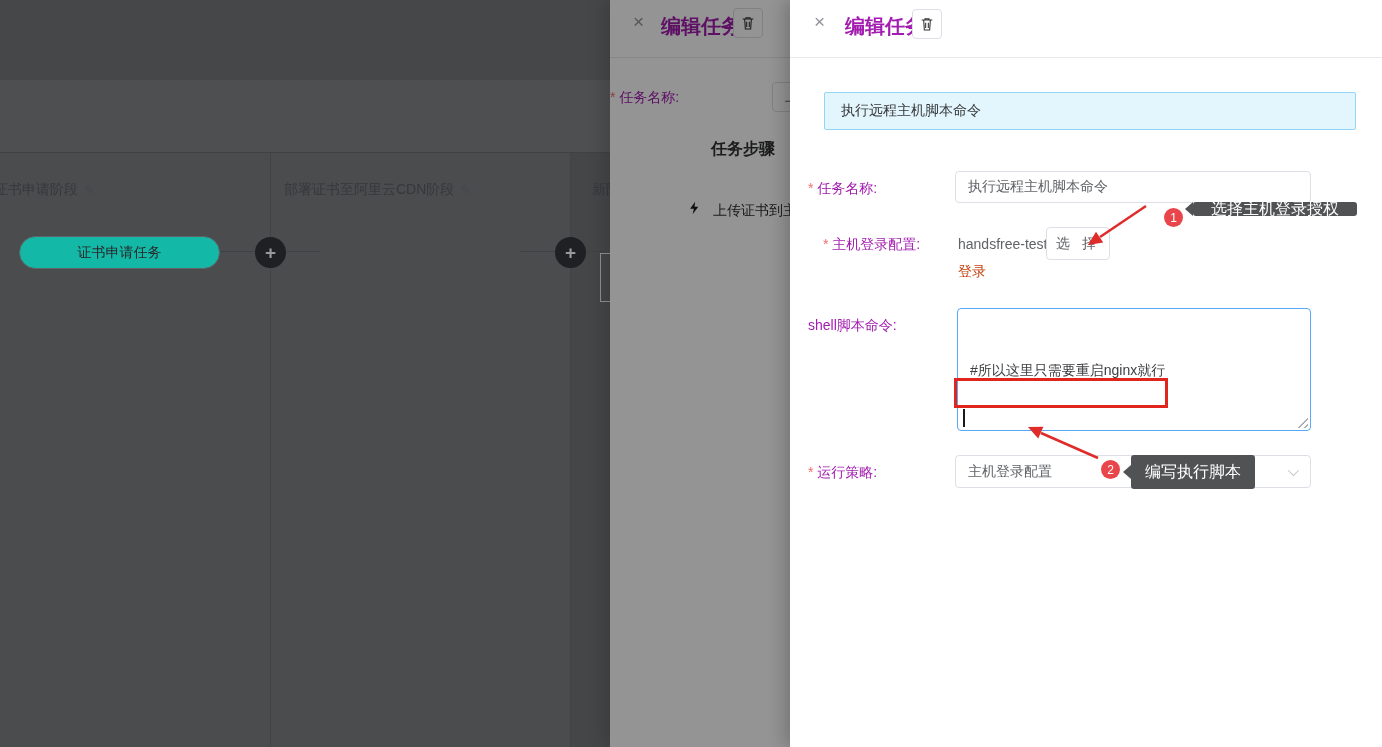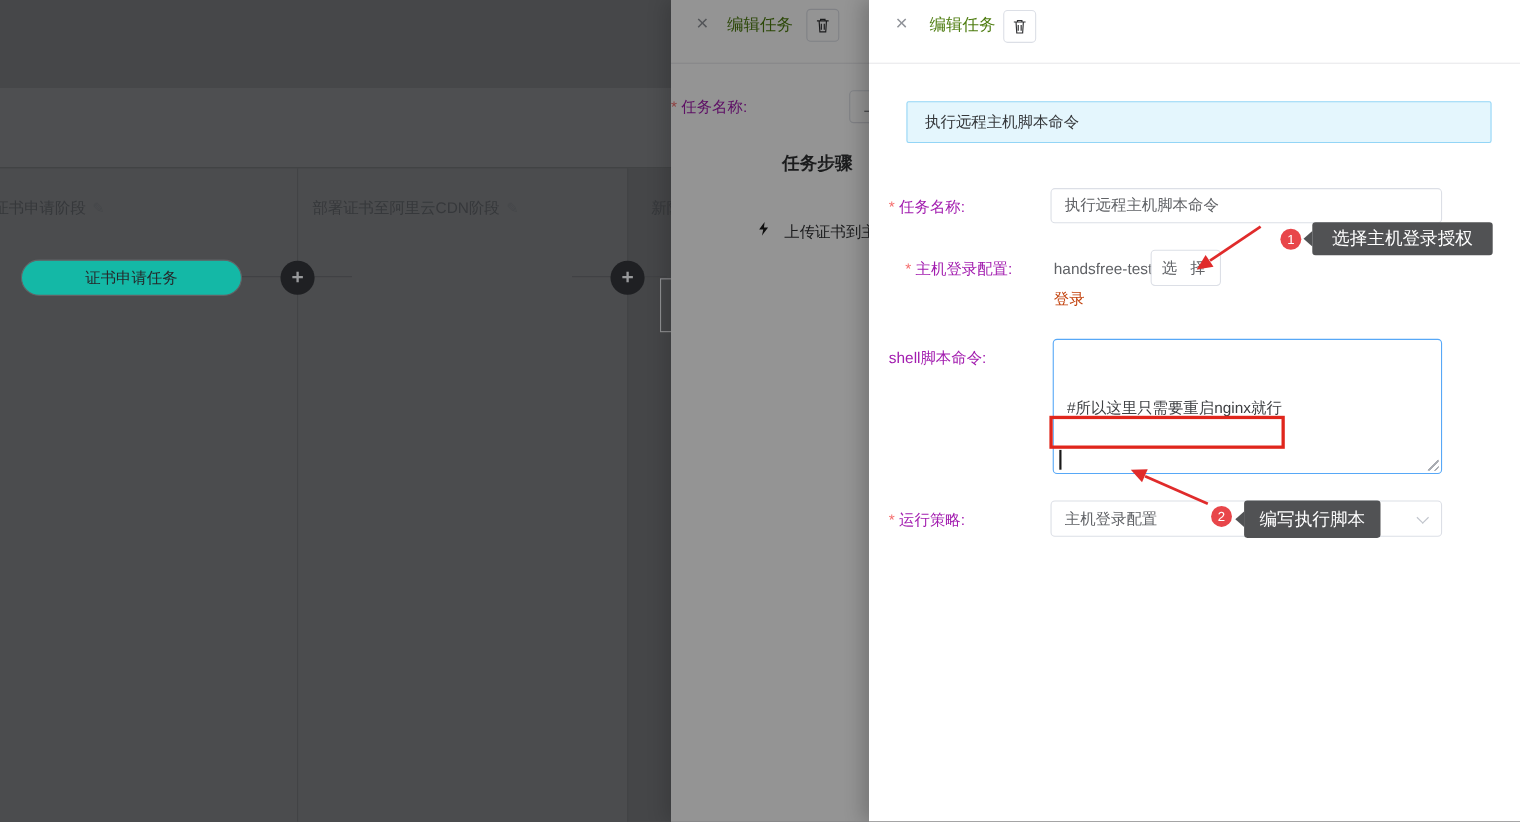--- a/index.html
+++ b/index.html
@@ -22,21 +22,21 @@
               display:flex; align-items:center; justify-content:center; font-size:19px; font-weight:bold; line-height:1; }
   .ghost-card { position:absolute; left:600px; top:253px; width:46px; height:49px; border:1px solid #8f9092; background:transparent; z-index:2; }
 
   
   .drawer { position:absolute; top:0; height:747px; background:#fff; }
   .drawer-mid { left:610px; width:180px; z-index:10; overflow:hidden; box-shadow:-6px 0 16px rgba(0,0,0,0.15); }
   .drawer-front { left:790px; width:592px; z-index:20; box-shadow:-6px 0 16px rgba(0,0,0,0.2); }
   .dim-layer { position:absolute; inset:0; background:rgba(0,0,0,0.42); z-index:5; pointer-events:none; }
 
   .close-x { position:absolute; font-size:19px; color:#909399; line-height:1; cursor:pointer; }
-  .drawer-title { position:absolute; font-size:15px; color:#4d7c0f; white-space:nowrap; }
+  .drawer-title { position:absolute; font-size:20px; color:#a21caf; white-space:nowrap;font-weight:bold; }
   .trash-btn { position:absolute; width:30px; height:30px; border:1px solid #dcdfe6; border-radius:4px; background:#fff;
                display:flex; align-items:center; justify-content:center; cursor:pointer; }
   .hdr-divider { position:absolute; left:0; top:57px; width:100%; height:1px; background:#e9e9eb; }
 
   .form-label { position:absolute; text-align:left; color:#a21caf; font-size:14px; white-space:nowrap; }
   .req::before { content:"* "; color:#f56c6c; }
   .text-input { position:absolute; border:1px solid #dcdfe6; border-radius:4px; background:#fff; color:#606266;
                 font-size:14px; padding:0 12px; font-family:inherit; }
 
   
@@ -66,21 +66,21 @@
   .anno { z-index:60; }
   .red-rect { position:absolute; left:954px; top:378px; width:214px; height:30px; border:3px solid #e0261c; z-index:55; pointer-events:none; }
   .badge { position:absolute; width:19px; height:19px; border-radius:50%; background:#e8464a; color:#fff; font-size:12px;
            display:flex; align-items:center; justify-content:center; z-index:62; }
   .badge-1 { left:1164px; top:208px; }
   .badge-2 { left:1101px; top:460px; }
   .tooltip { position:absolute; background:rgba(72,73,75,0.95); color:#fff; border-radius:3px; display:flex; align-items:center;
              white-space:nowrap; z-index:61; }
   .tooltip .notch { position:absolute; left:-8px; top:50%; margin-top:-7px; width:0; height:0;
              border-top:7px solid transparent; border-bottom:7px solid transparent; border-right:8px solid rgba(72,73,75,0.95); }
-  .tooltip-1 { left:1193px; top:202px; height:30px; padding:0 18px; font-size:16px; }
+  .tooltip-1 { left:1193px; top:202px; height:14px; padding:0 18px; font-size:16px; }
   .tooltip-2 { left:1131px; top:455px; height:34px; padding:0 14px; font-size:16px; }
   svg.arrows { position:absolute; inset:0; width:1382px; height:747px; z-index:58; pointer-events:none; }
 </style>
 </head>
 <body>
 
 <div class="backdrop">
   <div class="bd-header"></div>
   <div class="bd-toolbar"></div>
   <div class="bd-stage-area"></div>

